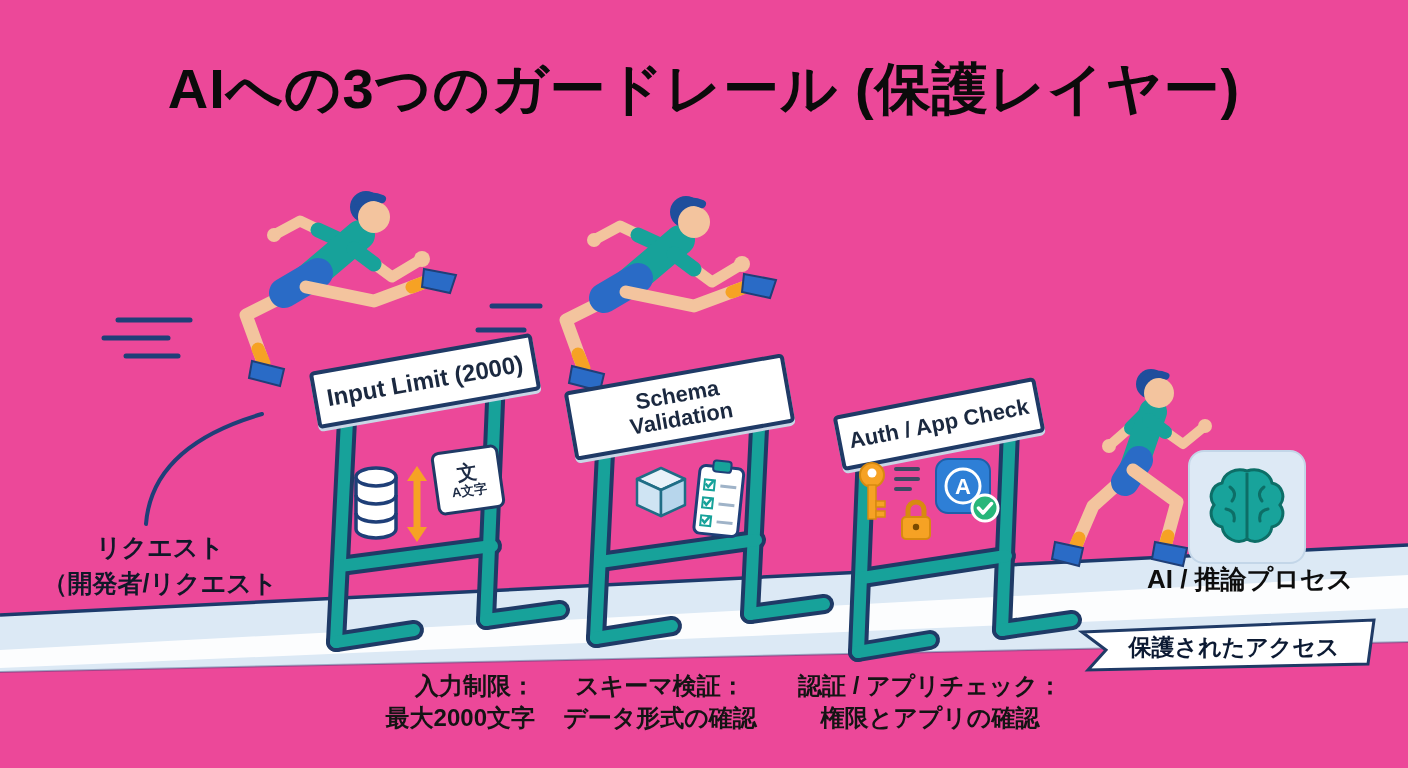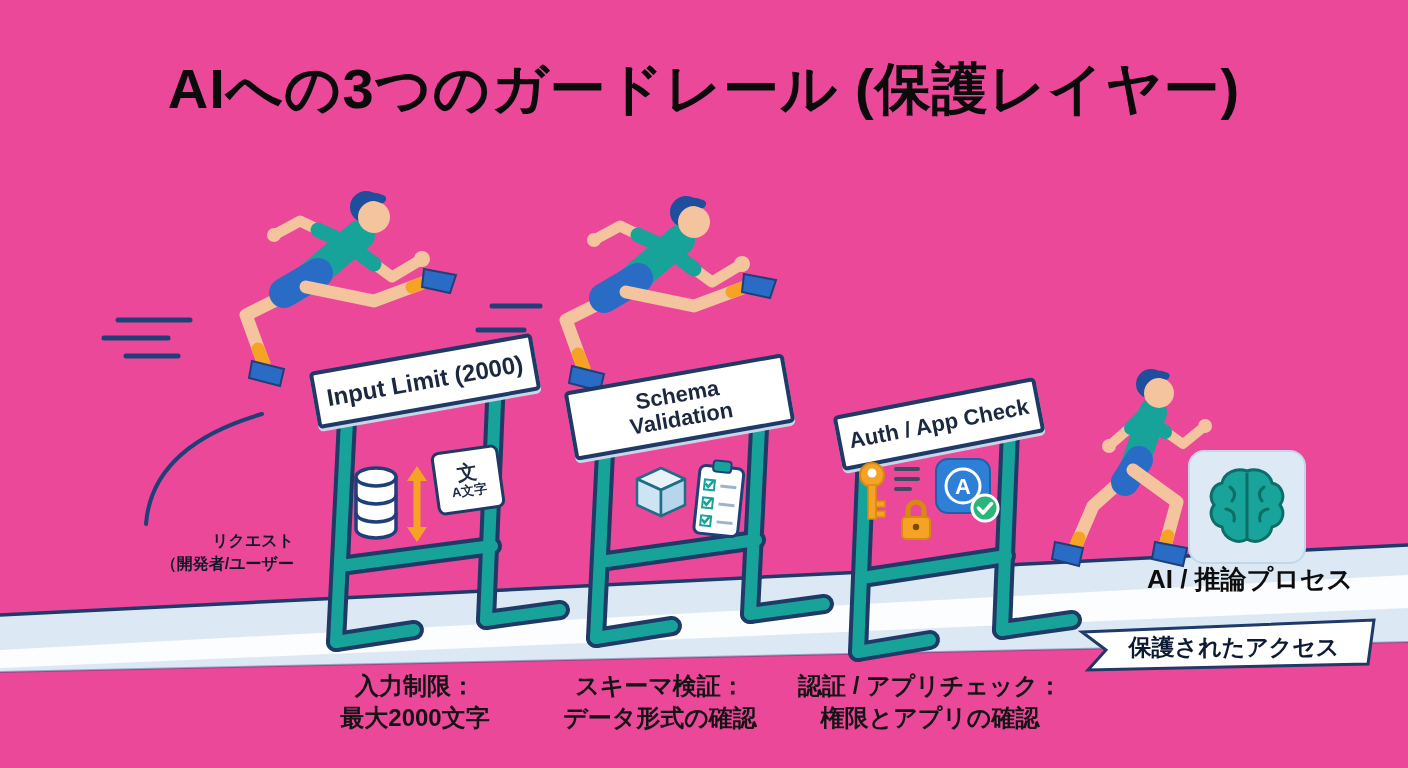--- a/index.html
+++ b/index.html
@@ -31,29 +31,29 @@
     display:flex;flex-direction:column;align-items:center;justify-content:center;
     color:#1d2b45;font-weight:800;
   }
   .char-card .big{font-size:20px;line-height:1.05;}
   .char-card .small{font-size:13px;line-height:1.2;}
   .brain-box{
     position:absolute;left:1188px;top:450px;width:114px;height:110px;border-radius:16px;
     background:#dde9f5;border:2px solid #c3d6e8;display:flex;align-items:center;justify-content:center;
   }
   .text-block{position:absolute;font-weight:800;text-align:center;}
-  .request-label{left:26px;top:530px;width:268px;font-size:16px;line-height:1.42;color:#101828;text-align:right;}
+  .request-label{left:26px;top:530px;width:268px;font-size:25px;line-height:1.42;color:#101828;}
   .ai-label{left:1100px;top:562px;width:300px;font-size:26px;color:#0d0d0d;}
   .banner-label{
     position:absolute;left:1106px;top:628px;width:256px;height:38px;
     display:flex;align-items:center;justify-content:center;
     font-size:23px;font-weight:800;color:#0c1a33;text-align:right;
   }
   .caption{position:absolute;top:670px;font-size:24px;font-weight:800;line-height:1.32;text-align:center;color:#141414;}
-  .caption-1{left:295px;width:240px;}
+  .caption-1{left:295px;width:240px;text-align:right;}
   .caption-2{left:535px;width:250px;}
   .caption-3{left:775px;width:310px;}
 </style>
 </head>
 <body>
 
 <div class="stage">
 
   <h1 class="title">AIへの3つのガードレール (保護レイヤー)</h1>
 
@@ -267,21 +267,21 @@
         <path d="M28 22 q8 6 2 14"></path>
           <path d="M62 22 q-8 6 -2 14"></path>
         <path d="M24 44 q10 2 8 12"></path>
           <path d="M66 44 q-10 2 -8 12"></path>
       </g>
     </svg>
   </div>
 
   <div class="text-block request-label">
     <div>リクエスト</div>
-    <div>（開発者/ユーザー</div>
+    <div>（開発者/リクエスト</div>
   </div>
 
   <div class="text-block ai-label">AI / 推論プロセス</div>
 
   <div class="banner-label">保護されたアクセス</div>
 
   <div class="caption caption-1">
     <div>入力制限：</div>
     <div>最大2000文字</div>
   </div>

